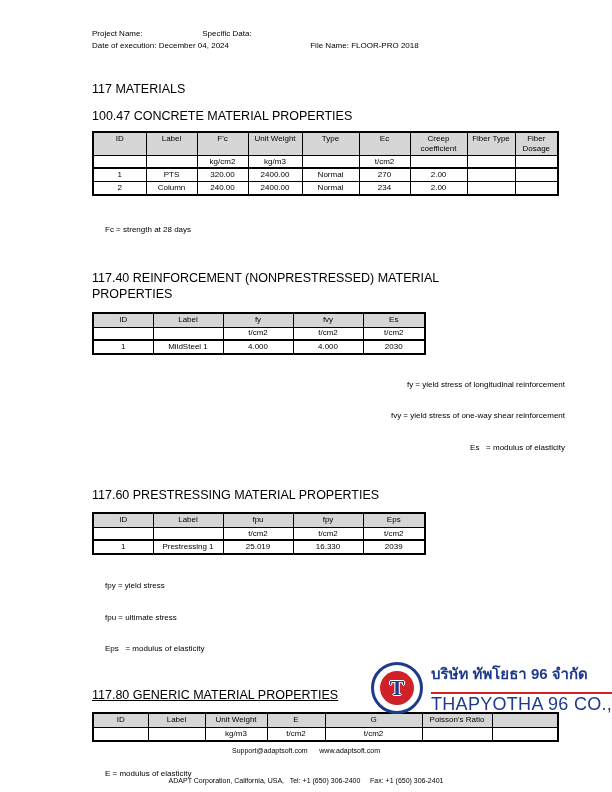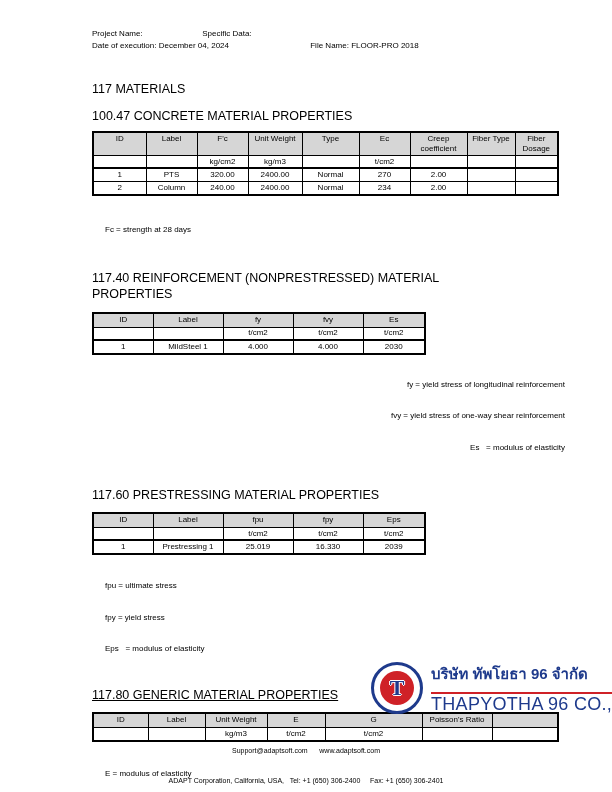--- a/index.html
+++ b/index.html
@@ -221,22 +221,22 @@
         <td>1</td>
         <td>Prestressing 1</td>
         <td>25.019</td>
         <td>16.330</td>
         <td>2039</td>
       </tr>
     </tbody>
   </table>
 
   <div class="fns after-t3">
+    <div>fpy = yield stress</div>
     <div>fpu = ultimate stress</div>
-    <div>fpy = yield stress</div>
     <div>Eps   = modulus of elasticity</div>
   </div>
 
   <div class="h1 mt-generic">117.80 GENERIC MATERIAL PROPERTIES</div>
 
   <table class="t-generic">
     <colgroup>
         <col style="width:55px">
         <col style="width:57px">
         <col style="width:62px">

